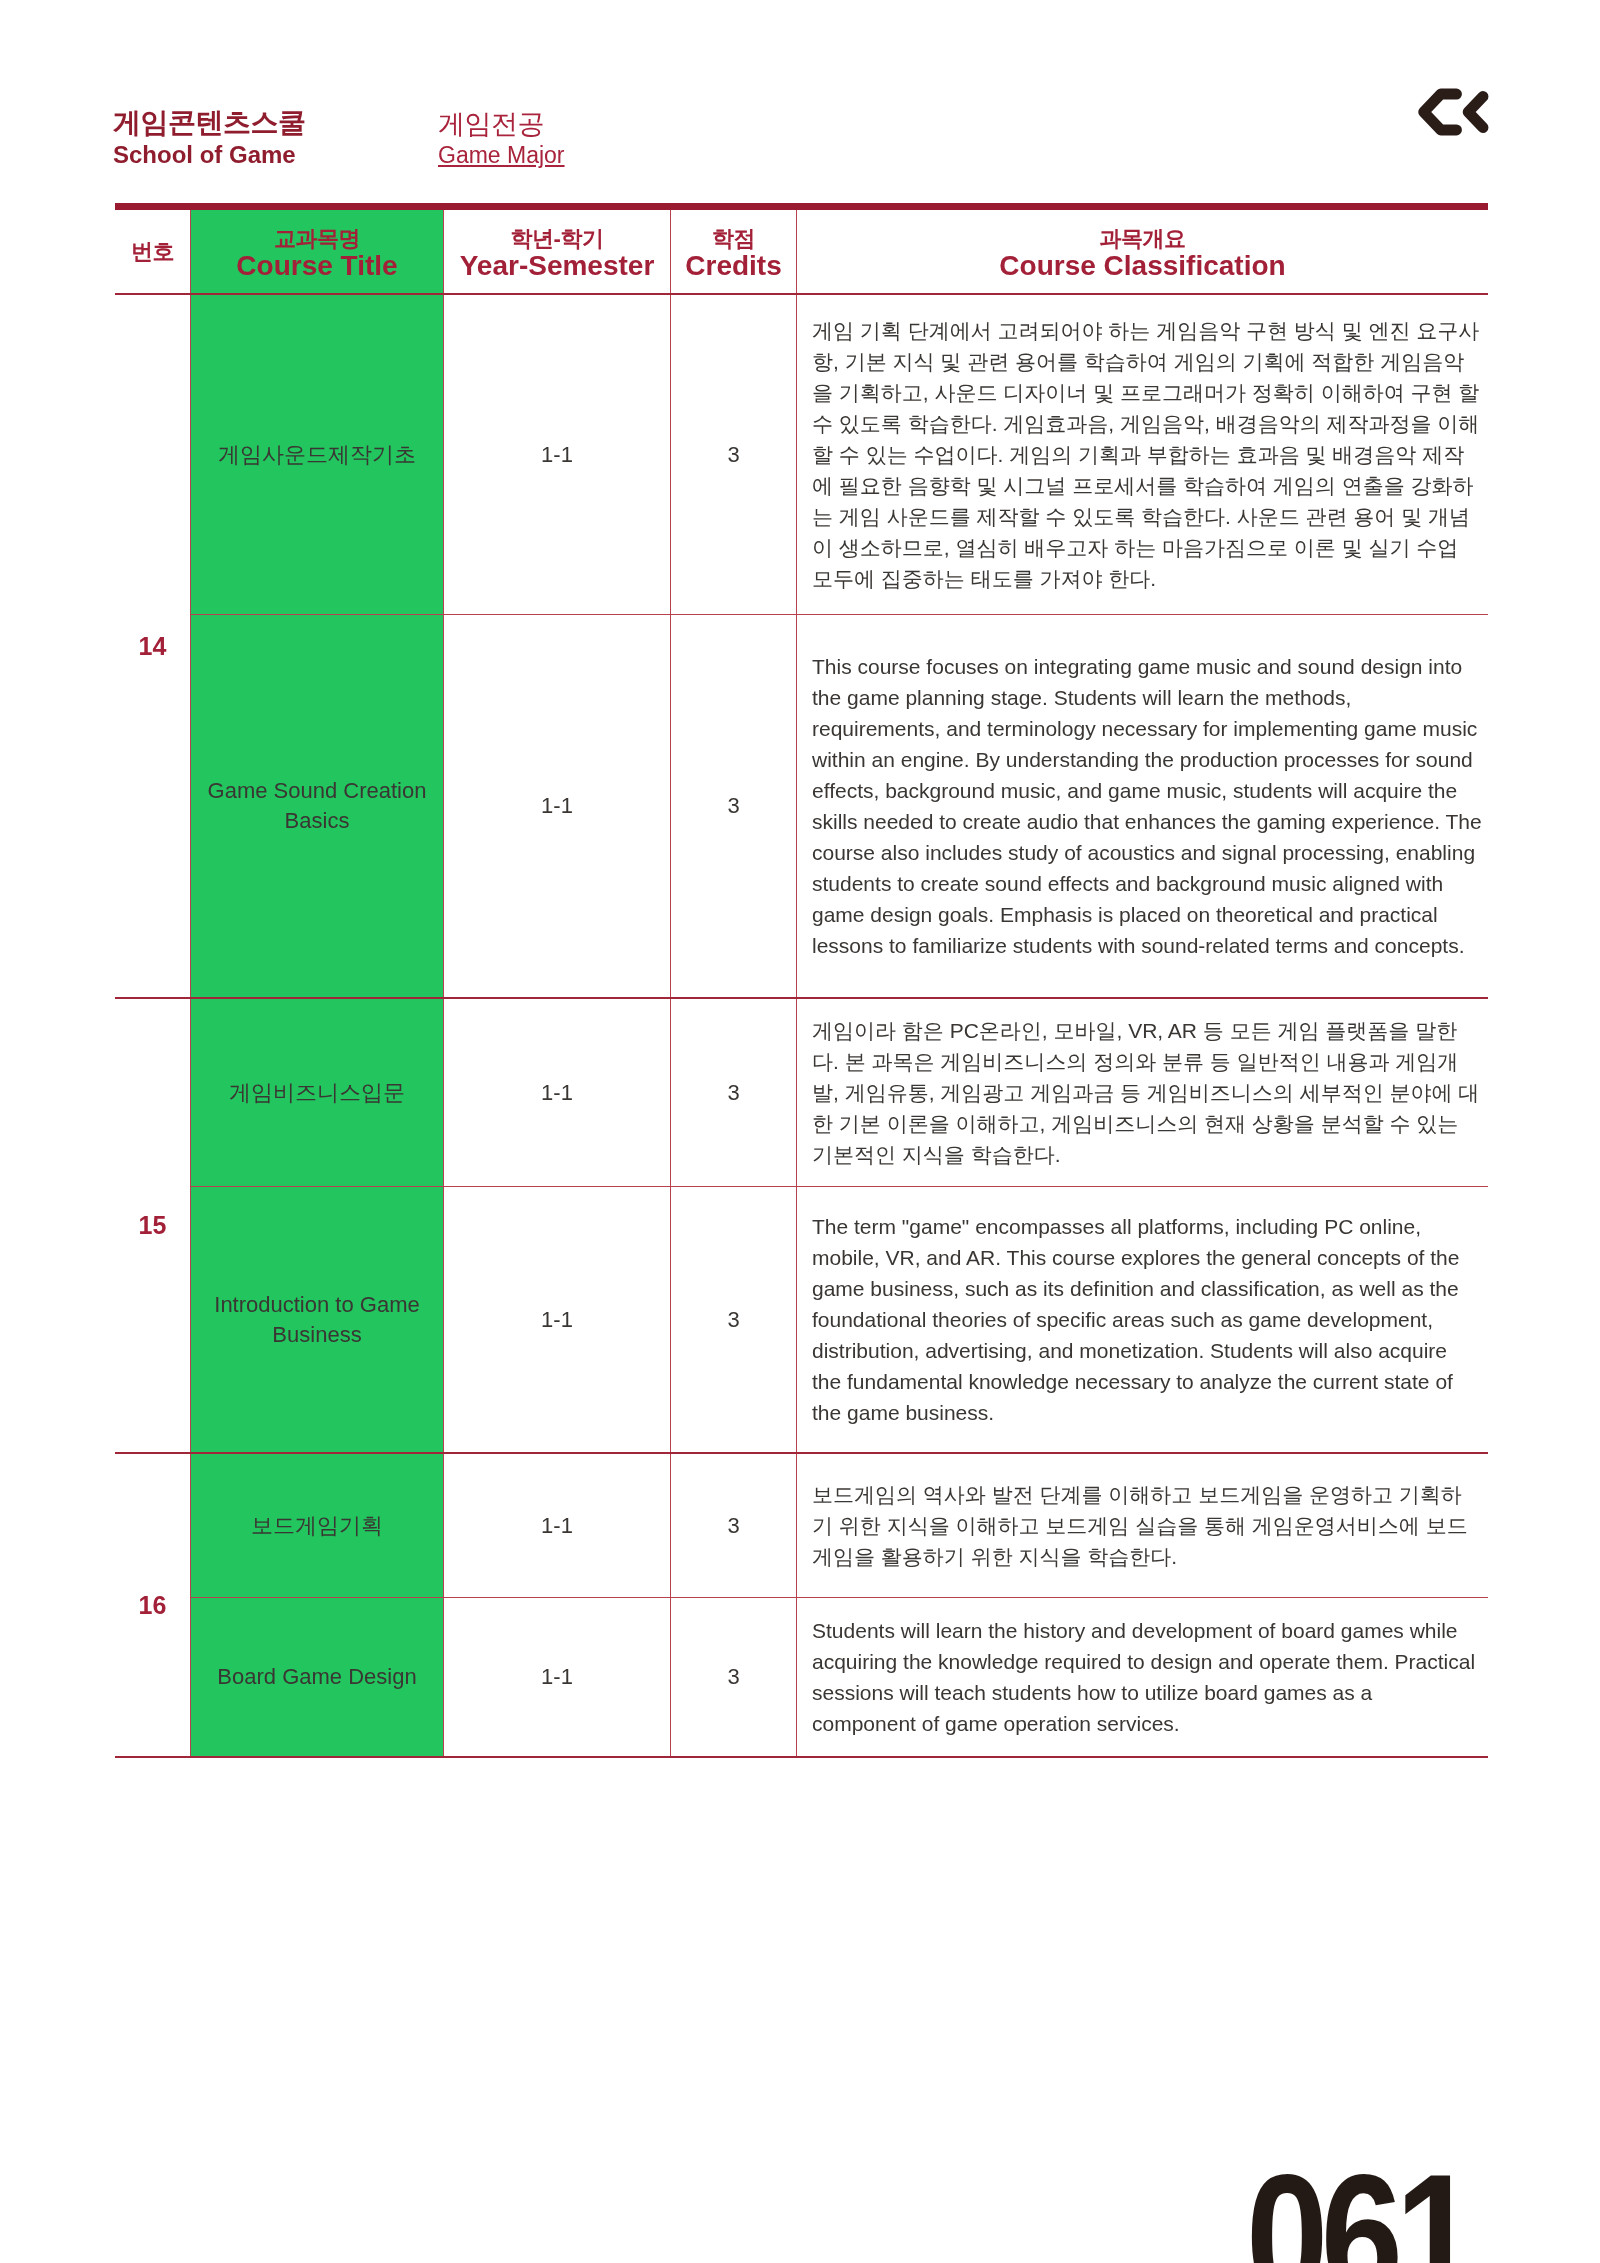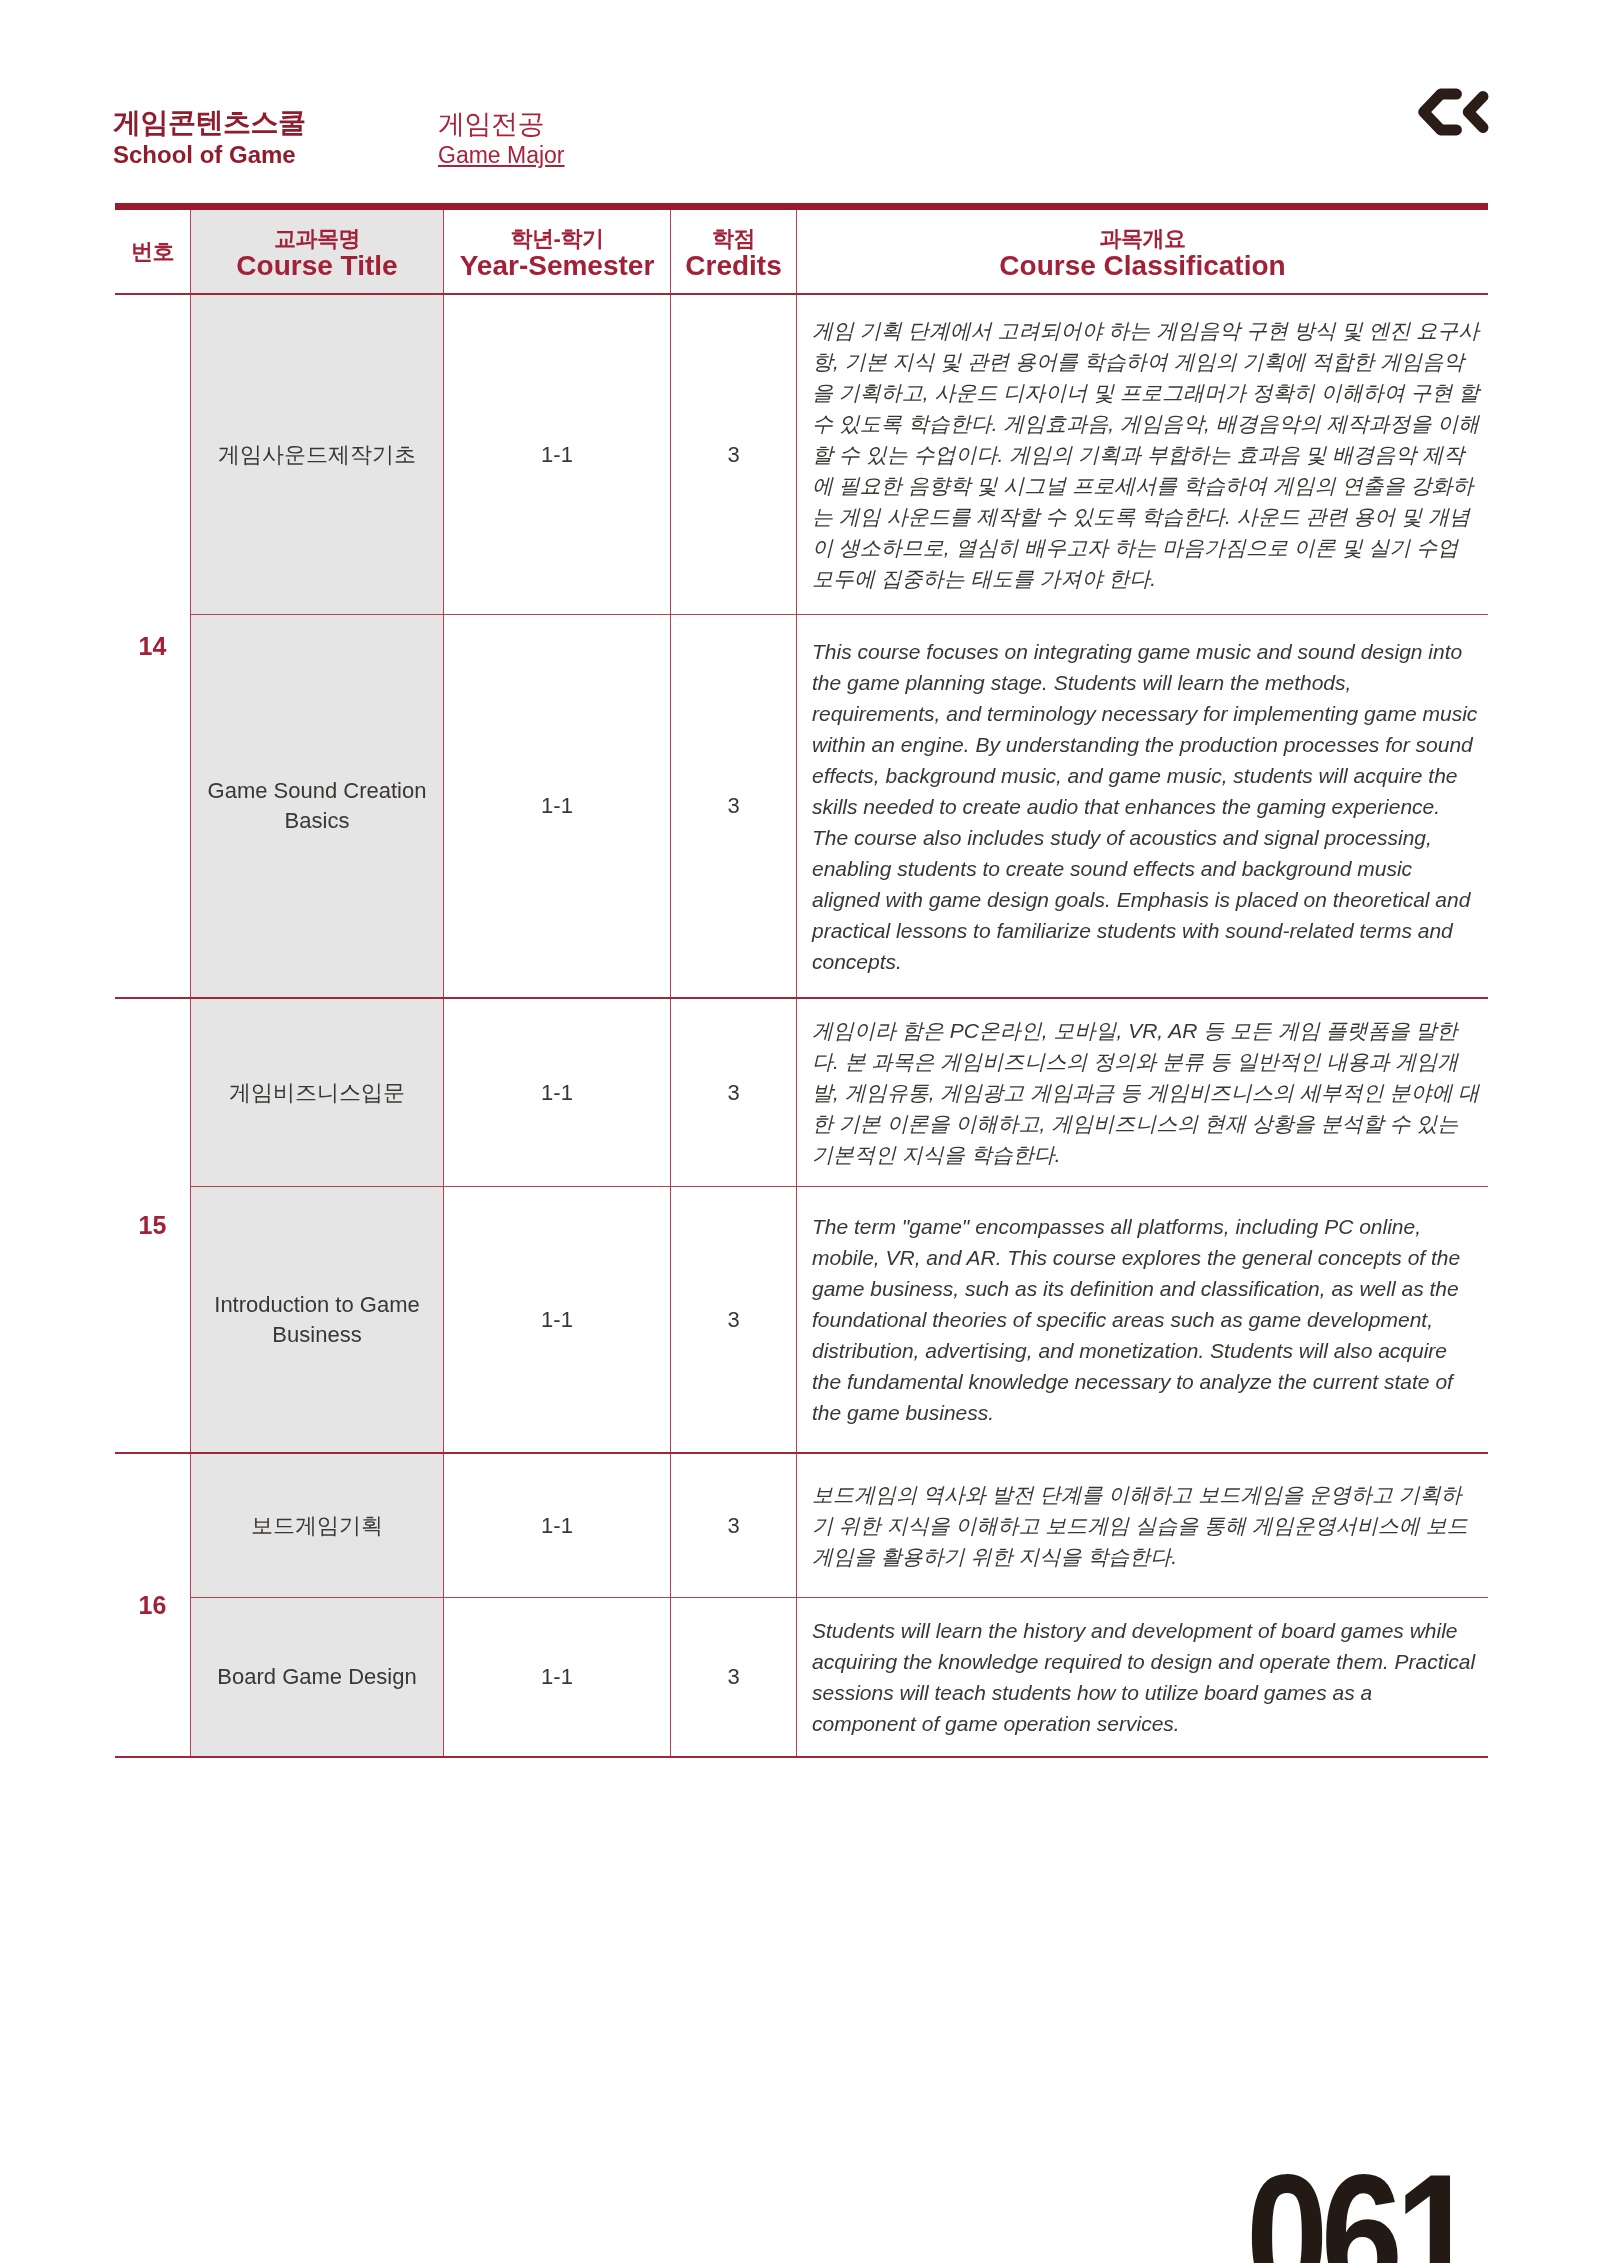--- a/index.html
+++ b/index.html
@@ -32,40 +32,39 @@
   .thead { height:85px; border-bottom:2px solid #a22639; }
   .th {
     display:flex; flex-direction:column; justify-content:center; align-items:center;
     color:#a32138; font-weight:bold; text-align:center;
   }
   .th .kr { font-size:22px; line-height:28px; letter-spacing:-0.5px; }
   .th .en { font-size:28px; line-height:26px; }
   .th-no { justify-content:center; }
   .th-no .kr { font-size:22px; }
   .v { border-left:1.5px solid #b8414f; }
-  .pinkbg { background:#e5e5e5; }
+  .pinkbg { background:#22c55e; }
 
   .course { border-bottom:2px solid #a22639; }
   .cell-no {
     grid-column:1; grid-row:1 / 3;
     display:flex; align-items:center; justify-content:center;
     color:#a32138; font-weight:bold; font-size:25px;
   }
   .cell {
     display:flex; align-items:center; justify-content:center;
     font-size:22px; color:#3a3633; text-align:center;
   }
   .cell-title { padding:0 4px; line-height:30px; }
   .subdiv { border-bottom:1.5px solid #b8414f; }
   .cell-desc {
     justify-content:flex-start; text-align:left;
     padding:10px 6px 10px 15px;
     font-size:21px; line-height:31px; color:#3a3633;
     overflow:hidden;
-    font-style:italic;
   }
   .cell-desc .txt { width:100%; }
 
   
   .page-number {
     position:absolute; left:1246px; top:2148px;
     font-size:176px; font-weight:bold; line-height:1;
     letter-spacing:-9px; color:#241a15;
     transform:scaleX(0.84); transform-origin:left top;
   }

